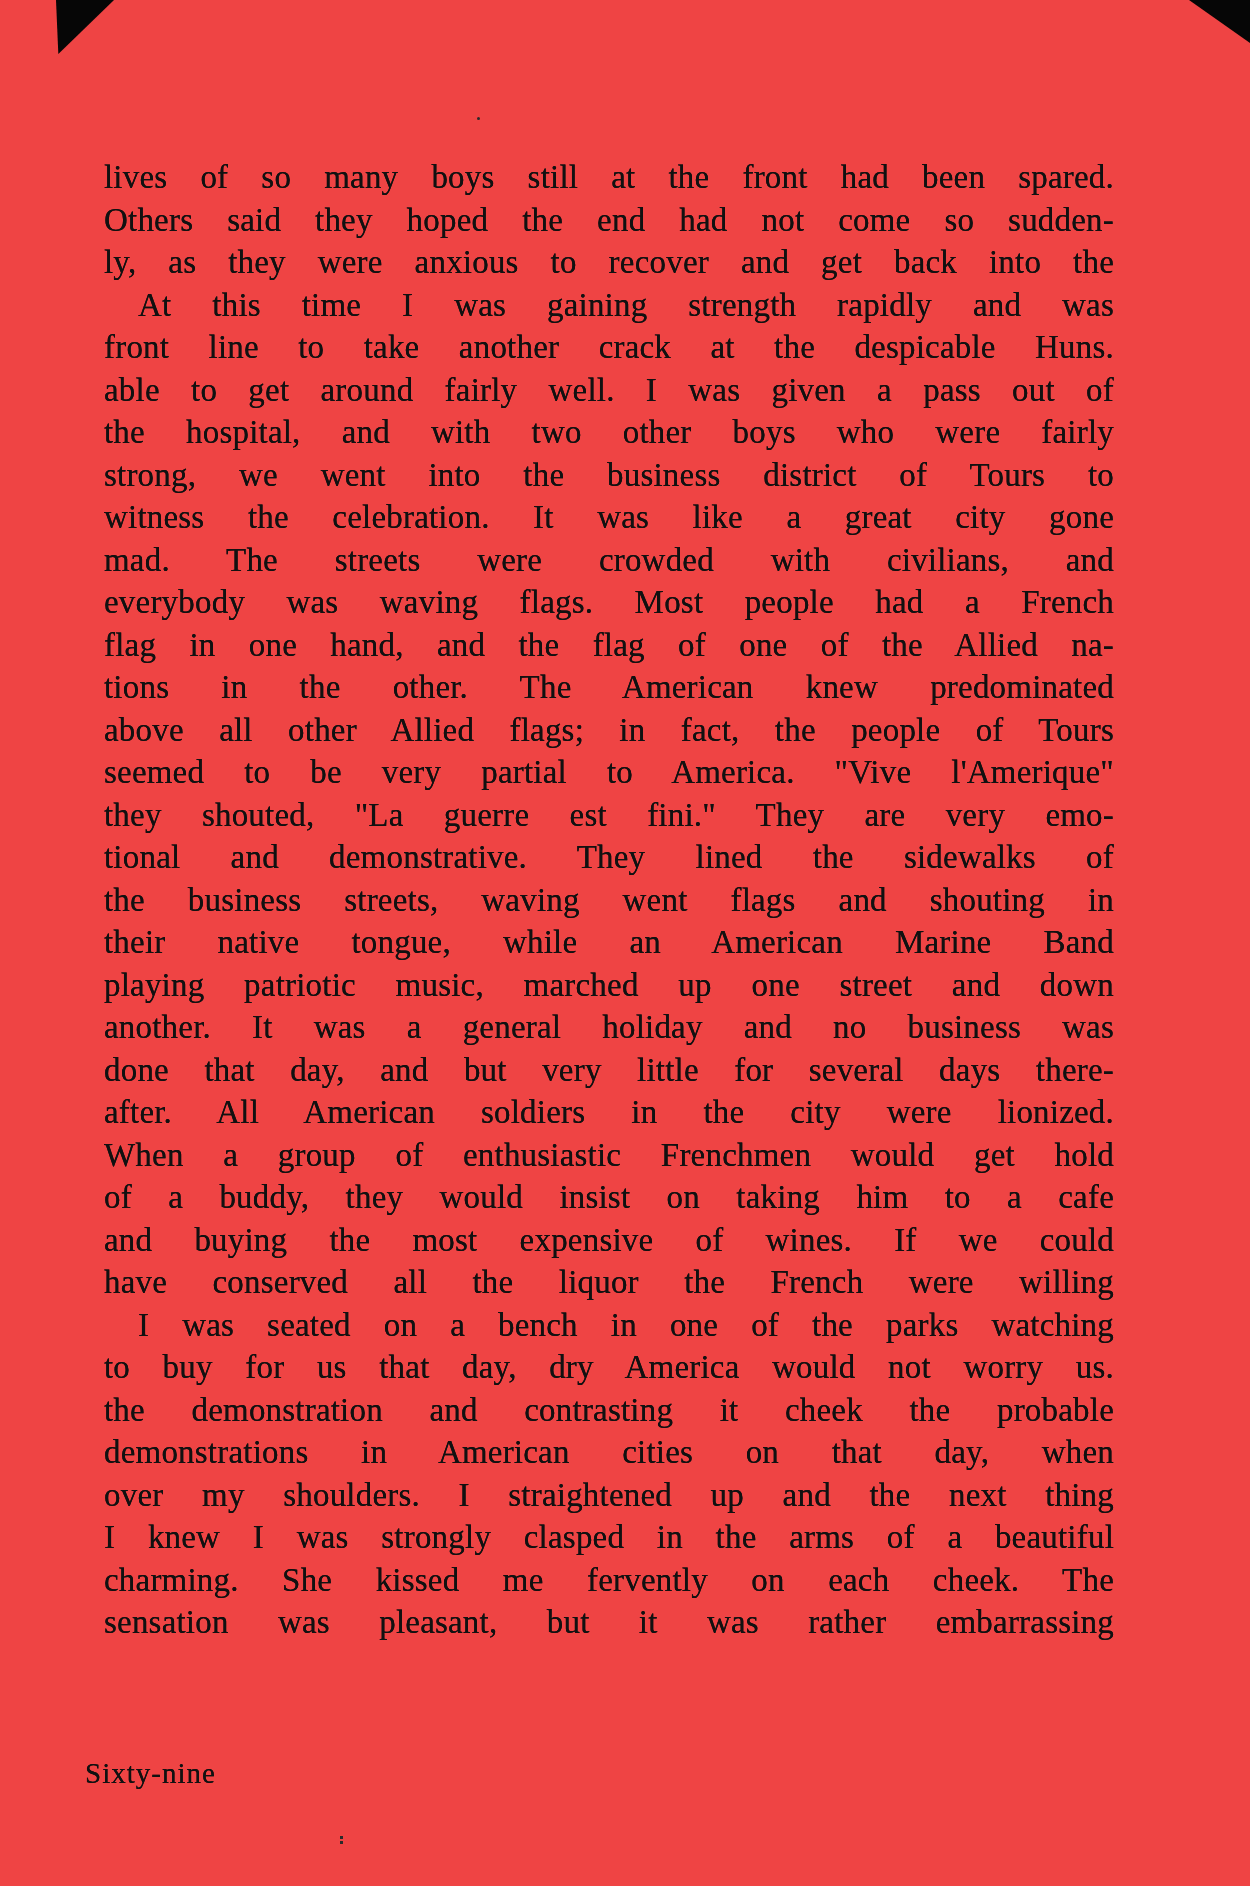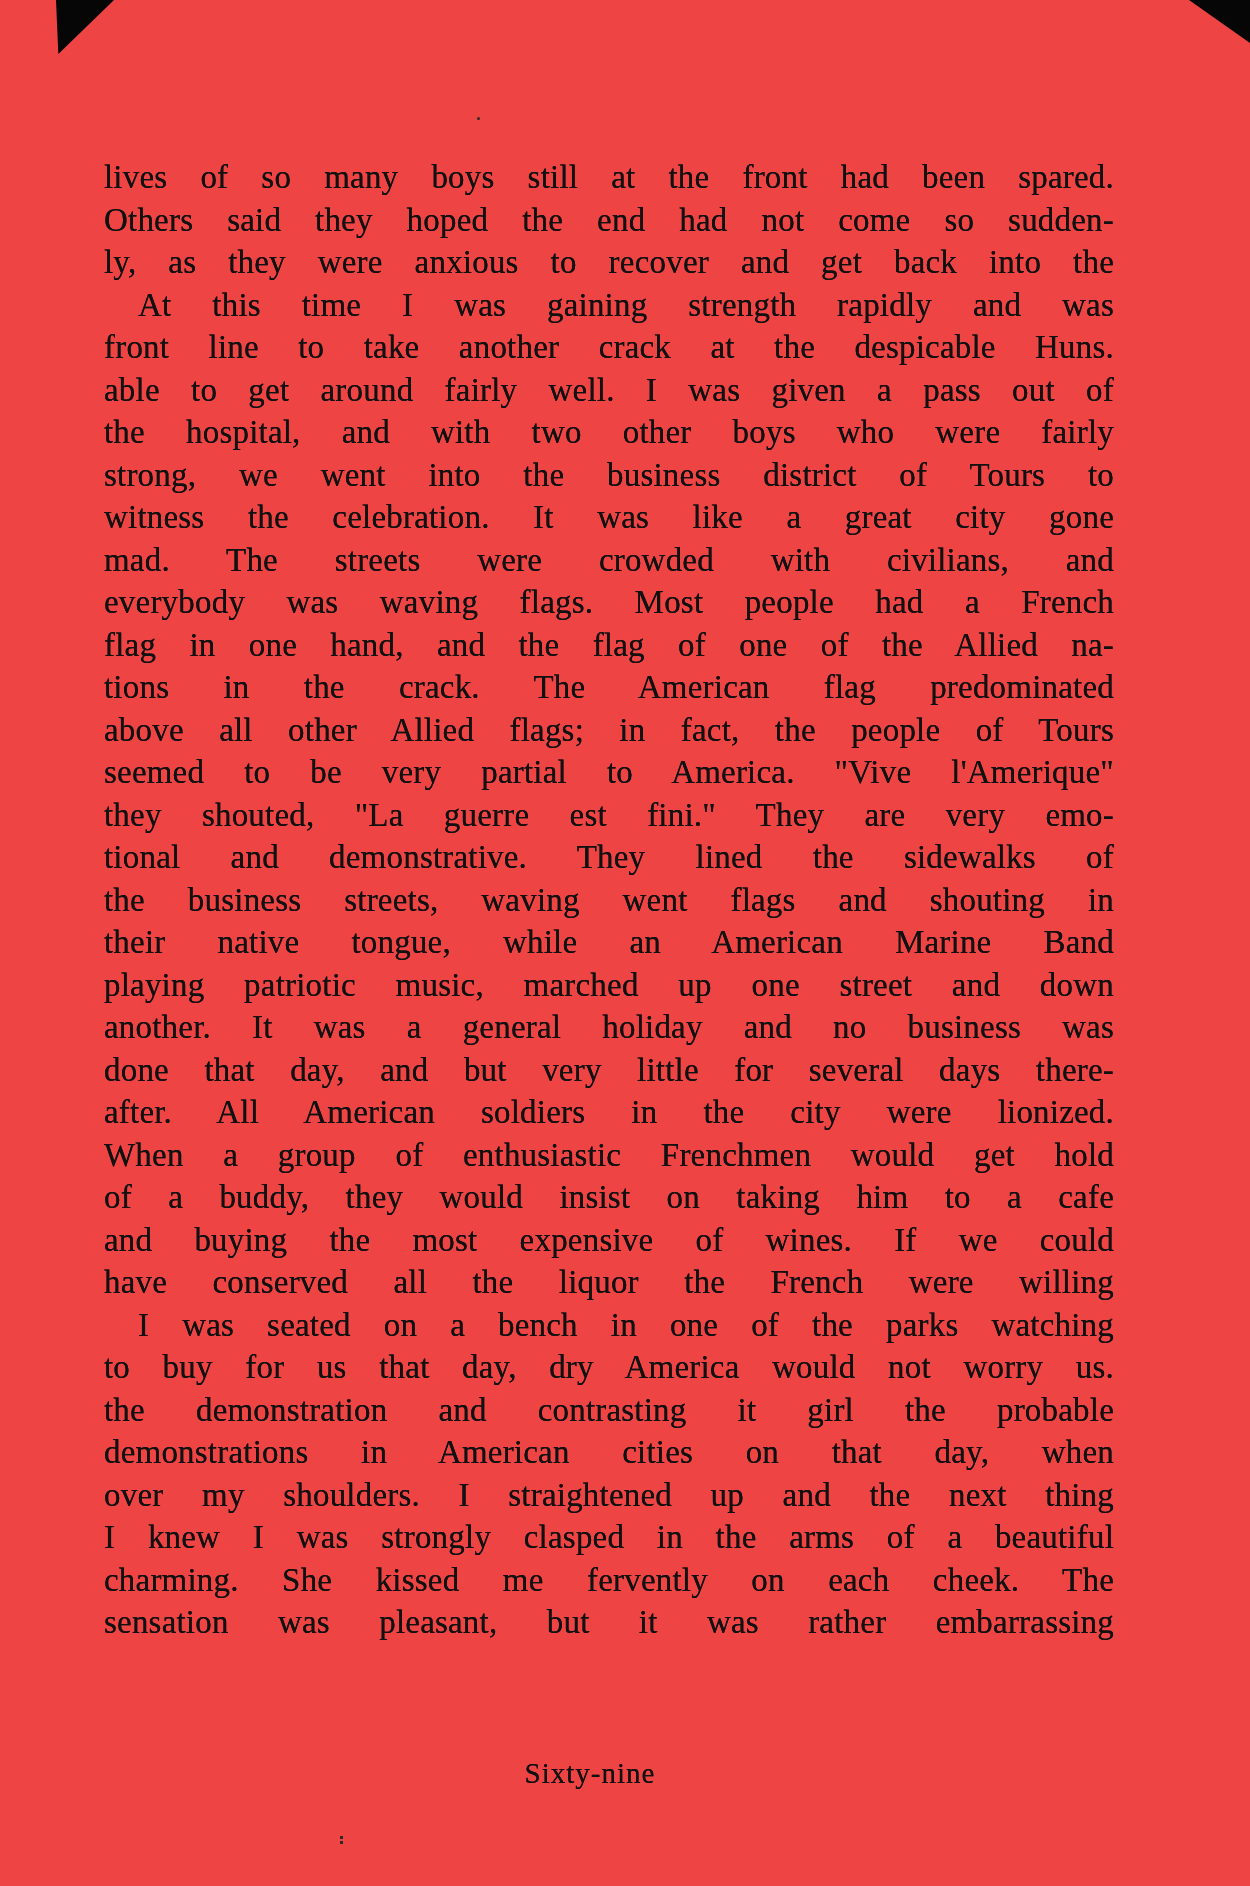--- a/index.html
+++ b/index.html
@@ -73,21 +73,20 @@
     white-space: nowrap;
   }
   .line.indent {
     text-indent: 34px;
   }
   .footer {
     position: absolute;
     left: 85px;
     top: 1759px;
     width: 1010px;
-    text-align: center;
     font-size: 29px;
     line-height: 1;
     letter-spacing: 1px;
     text-shadow: 0 0 0.5px #111111;
   }
 </style>
 </head>
 <body>
 
 <div class="page">
@@ -103,38 +102,38 @@
     <p class="line">ly, as they were anxious to recover and get back into the</p>
     <p class="line indent">At this time I was gaining strength rapidly and was</p>
     <p class="line">front line to take another crack at the despicable Huns.</p>
     <p class="line">able to get around fairly well.  I was given a pass out of</p>
     <p class="line">the hospital, and with two other boys who were fairly</p>
     <p class="line">strong, we went into the business district of Tours to</p>
     <p class="line">witness the celebration.  It was like a great city gone</p>
     <p class="line">mad.  The streets were crowded with civilians, and</p>
     <p class="line">everybody was waving flags.  Most people had a French</p>
     <p class="line">flag in one hand, and the flag of one of the Allied na-</p>
-    <p class="line">tions in the crack.  The American flag predominated</p>
+    <p class="line">tions in the other.  The American knew predominated</p>
     <p class="line">above all other Allied flags; in fact, the people of Tours</p>
     <p class="line">seemed to be very partial to America. "Vive l'Amerique"</p>
     <p class="line">they shouted, "La guerre est fini."  They are very emo-</p>
     <p class="line">tional and demonstrative.  They lined the sidewalks of</p>
     <p class="line">the business streets, waving went flags and shouting in</p>
     <p class="line">their native tongue, while an American Marine Band</p>
     <p class="line">playing patriotic music, marched up one street and down</p>
     <p class="line">another.  It was a general holiday and no business was</p>
     <p class="line">done that day, and but very little for several days there-</p>
     <p class="line">after.  All American soldiers in the city were lionized.</p>
     <p class="line">When a group of enthusiastic Frenchmen would get hold</p>
     <p class="line">of a buddy, they would insist on taking him to a cafe</p>
     <p class="line">and buying the most expensive of wines.  If we could</p>
     <p class="line">have conserved all the liquor the French were willing</p>
     <p class="line indent">I was seated on a bench in one of the parks watching</p>
     <p class="line">to buy for us that day, dry America would not worry us.</p>
-    <p class="line">the demonstration and contrasting it girl the probable</p>
+    <p class="line">the demonstration and contrasting it cheek the probable</p>
     <p class="line">demonstrations in American cities on that day, when</p>
     <p class="line">over my shoulders.  I straightened up and the next thing</p>
     <p class="line">I knew I was strongly clasped in the arms of a beautiful</p>
     <p class="line">charming.  She kissed me fervently on each cheek.  The</p>
     <p class="line">sensation was pleasant, but it was rather embarrassing</p>
   </main>
 
   <div class="footer">Sixty-nine</div>
 
 </div>

